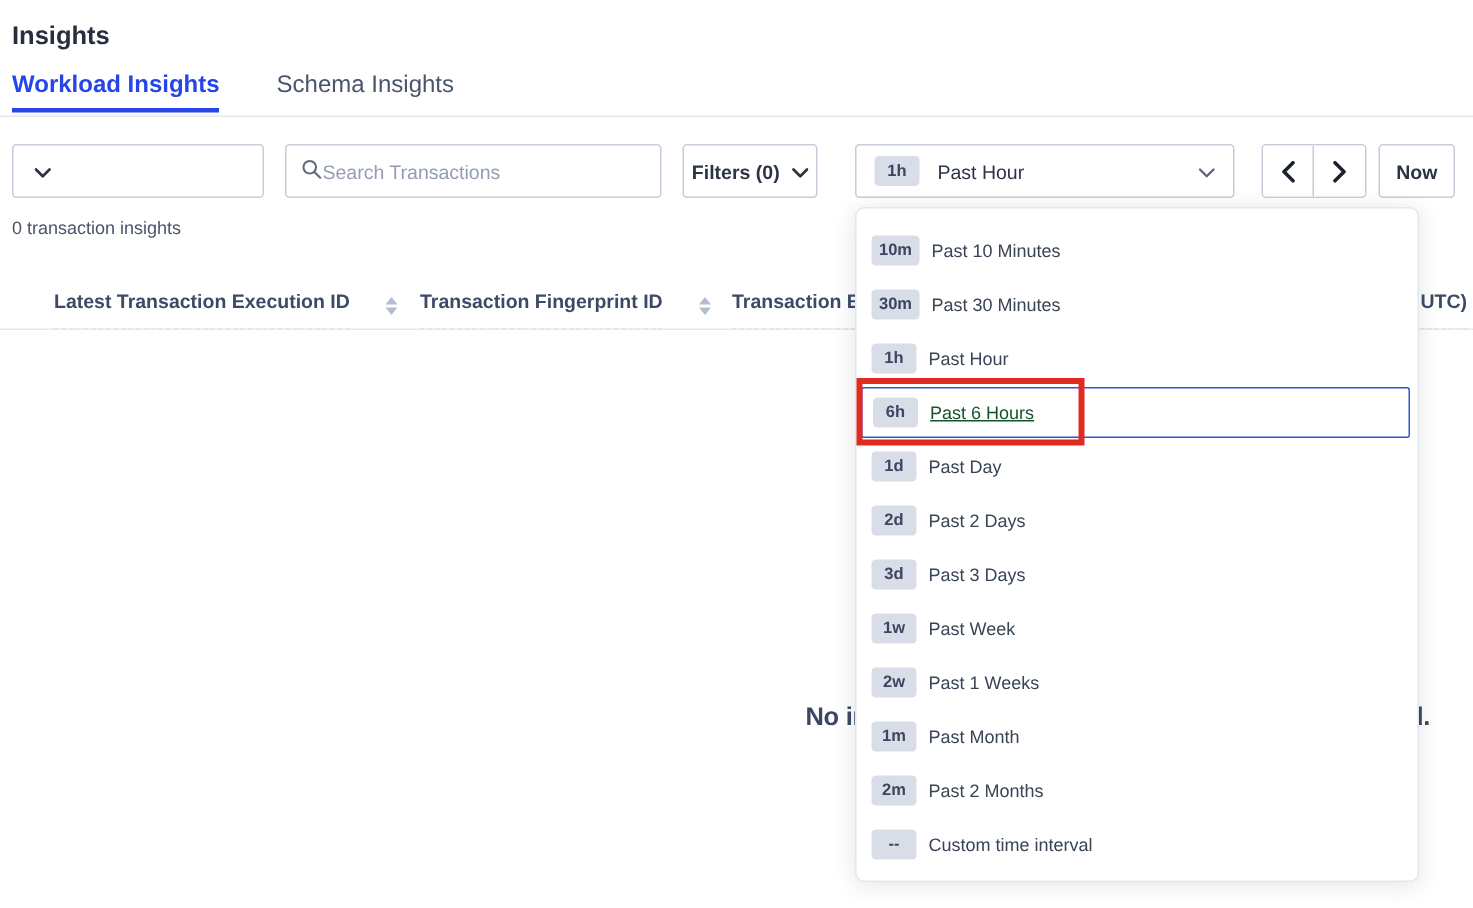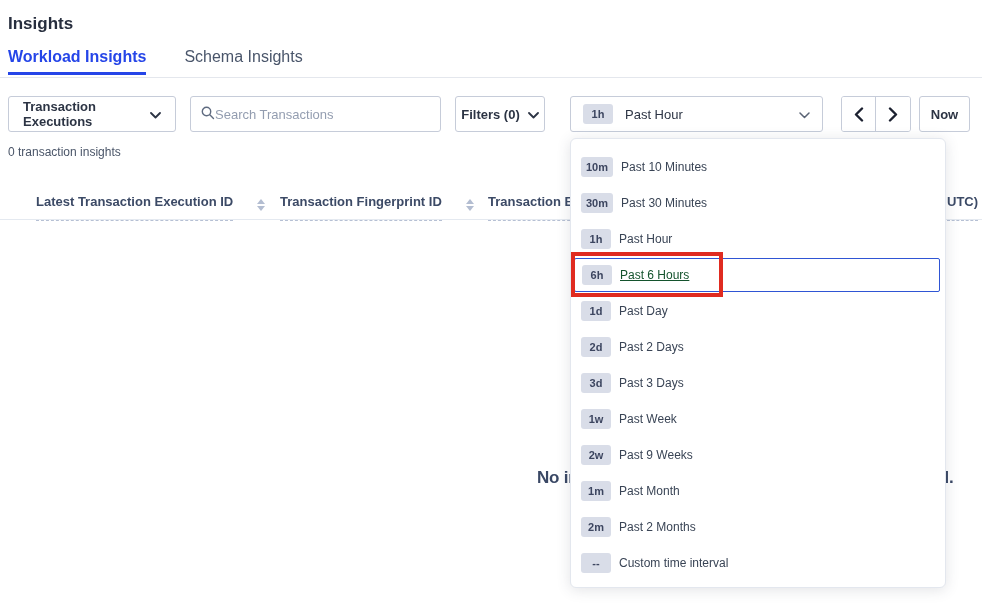--- a/index.html
+++ b/index.html
@@ -95,21 +95,20 @@
 
 <div class="page-title">Insights</div>
 <div class="tabs-border"></div>
 <div class="tabs">
   <div class="tab active">Workload Insights</div>
   <div class="tab">Schema Insights</div>
 </div>
 
 <div class="toolbar">
   <div class="ctrl btn-entity">
-    <span>Transaction Executions</span>
     <span>
       <svg width="11" height="7" viewBox="0 0 11 7">
           <polyline points="1,1 5.5,5.5 10,1" stroke="#2c3444" stroke-width="1.8" fill="none" stroke-linecap="round" stroke-linejoin="round"></polyline>
         </svg>
     </span>
   </div>
   <div class="ctrl search-box">
     <span>
       <svg width="14" height="14" viewBox="0 0 14 14">
           <circle cx="5.5" cy="5.5" r="4.2" stroke="#5f6b80" stroke-width="1.4" fill="none"></circle>
@@ -196,21 +195,21 @@
     <div class="menu-item">
       <span class="badge">3d</span>
       <span class="menu-label">Past 3 Days</span>
     </div>
     <div class="menu-item">
       <span class="badge">1w</span>
       <span class="menu-label">Past Week</span>
     </div>
     <div class="menu-item">
       <span class="badge">2w</span>
-      <span class="menu-label">Past 9 Weeks</span>
+      <span class="menu-label">Past 1 Weeks</span>
     </div>
     <div class="menu-item">
       <span class="badge">1m</span>
       <span class="menu-label">Past Month</span>
     </div>
     <div class="menu-item">
       <span class="badge">2m</span>
       <span class="menu-label">Past 2 Months</span>
     </div>
     <div class="menu-item">

